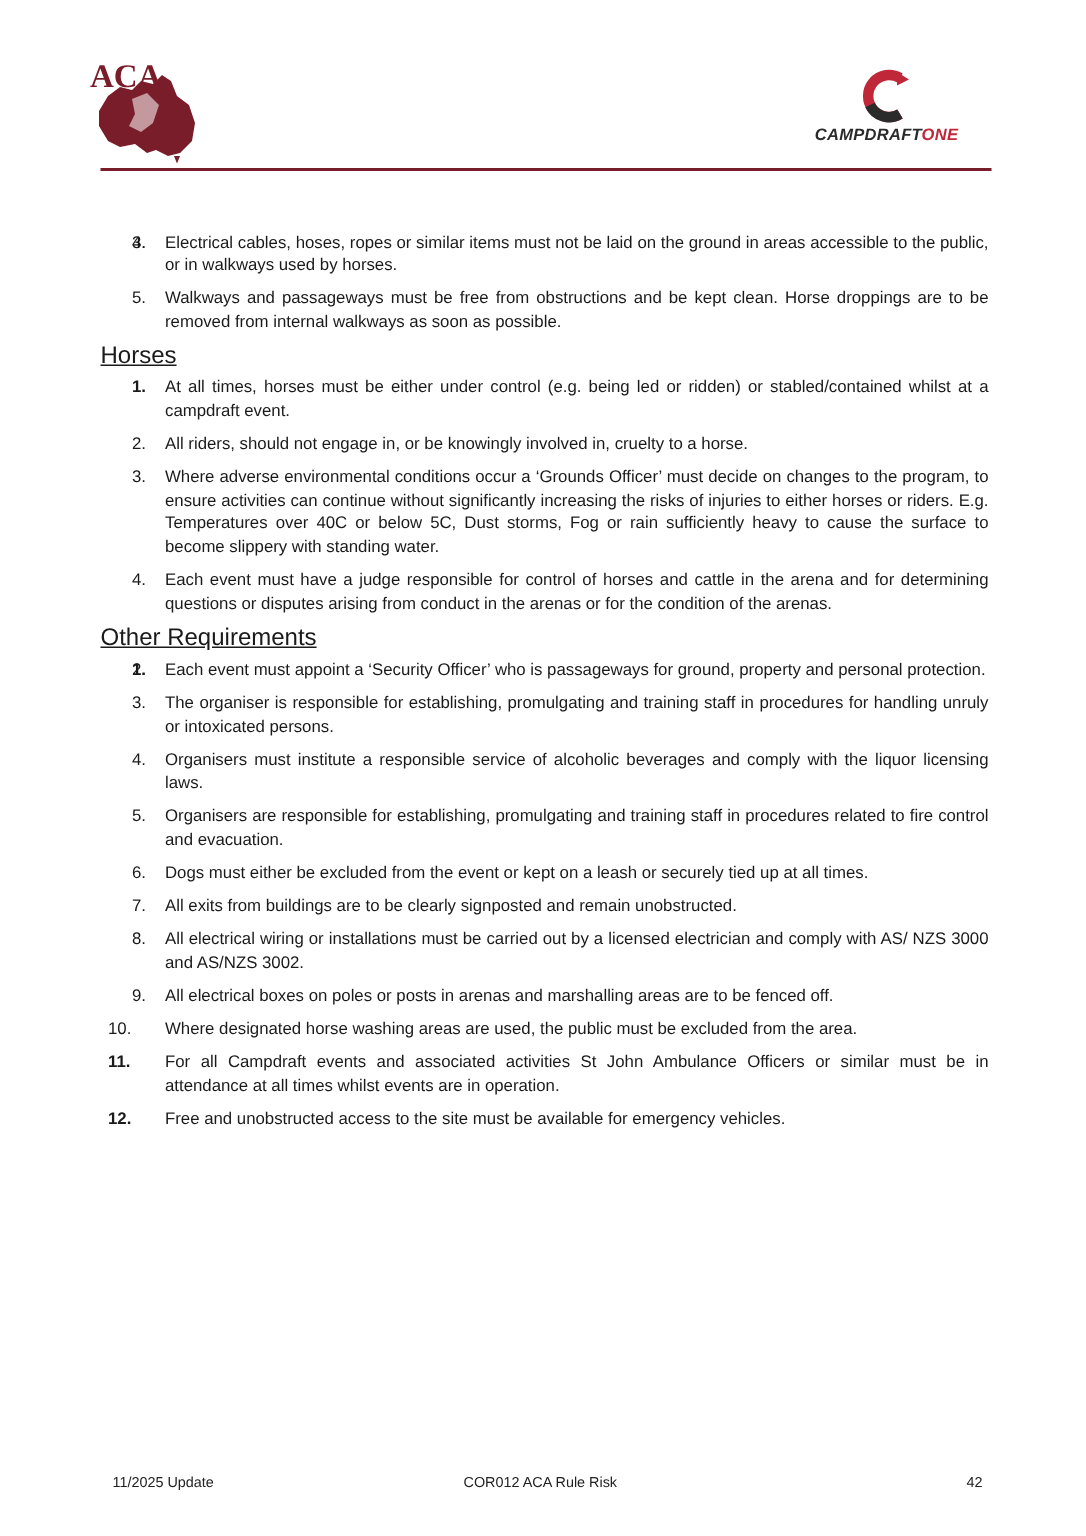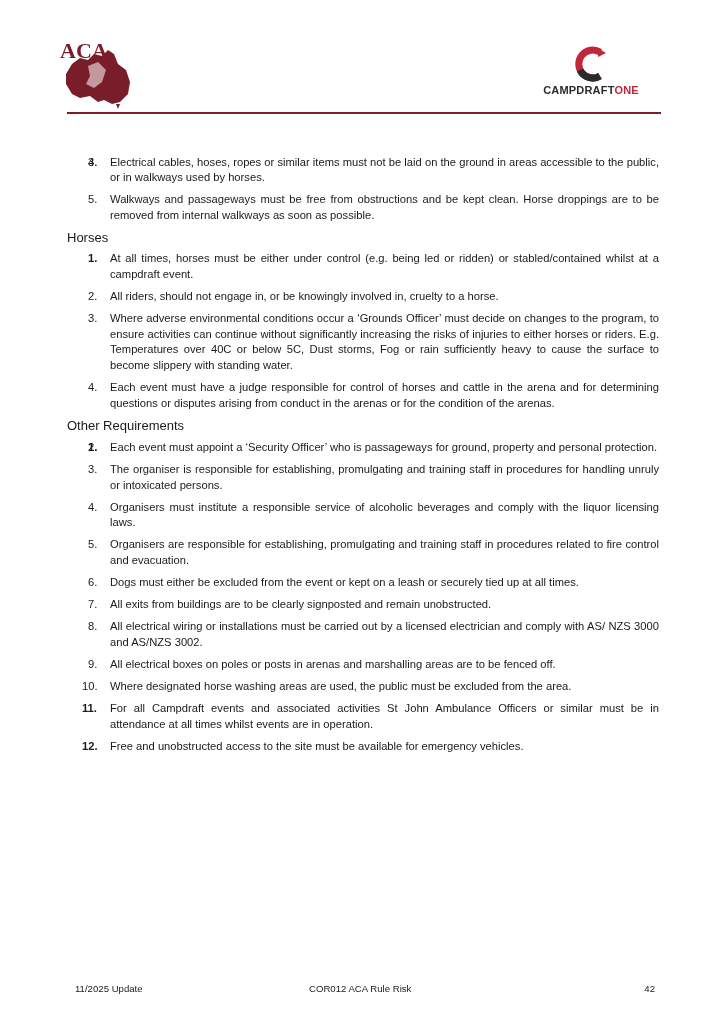--- a/index.html
+++ b/index.html
@@ -5,31 +5,31 @@
     html, body { margin: 0; padding: 0; background: #ffffff; }
     body {
       width: 724px; height: 1024px; position: relative; overflow: hidden;
       font-family: "Liberation Sans", "DejaVu Sans", sans-serif;
       color: #1a1a1a;
     }
     .header { position: absolute; left: 58px; top: 32px; width: 596px; height: 82px; }
     .aca-logo { position: absolute; left: 0; top: 4px; width: 78px; height: 76px; }
     .cd-logo { position: absolute; right: 8px; top: 14px; width: 110px; height: 60px; text-align: center; }
     .cd-logo svg { display: block; margin: 0 auto; }
-    .cd-text { font-size: 11px; font-weight: bold; letter-spacing: 0.2px; color: #2b2b2b; margin-top: 2px; }
+    .cd-text { font-size: 11px; font-weight: bold; letter-spacing: 0.2px; color: #2b2b2b; margin-top: 2px; font-style: italic; }
     .cd-text .one { color: #c0283a; }
     .header-rule { position: absolute; left: 67px; top: 112px; width: 594px; height: 2px; background: #7a1d2a; }
 
     .content { position: absolute; left: 67px; top: 148px; width: 592px; font-size: 11.2px; line-height: 15.6px; }
     .list { margin: 0; padding: 0; list-style: none; }
     .item { position: relative; padding-left: 43px; margin-bottom: 6.5px; text-align: justify; }
     .num { position: absolute; left: 21px; top: 0; }
     .num.bold { font-weight: bold; }
-    .item.wide .num { left: 15px; }
-    .section-title { margin: 2px 0 6px 0; font-size: 13px; }
+    .item.wide .num { left: 5px; }
+    .section-title { margin: 2px 0 6px 0; font-size: 16px; text-decoration: underline; }
 
     .footer { position: absolute; left: 75px; top: 983px; width: 580px; font-size: 9.6px; color: #222; }
     .footer .left { position: absolute; left: 0; }
     .footer .center { position: absolute; left: 234px; }
     .footer .right { position: absolute; right: 0; }
   </style>
 </head>
 <body>
 
 <div class="header">

